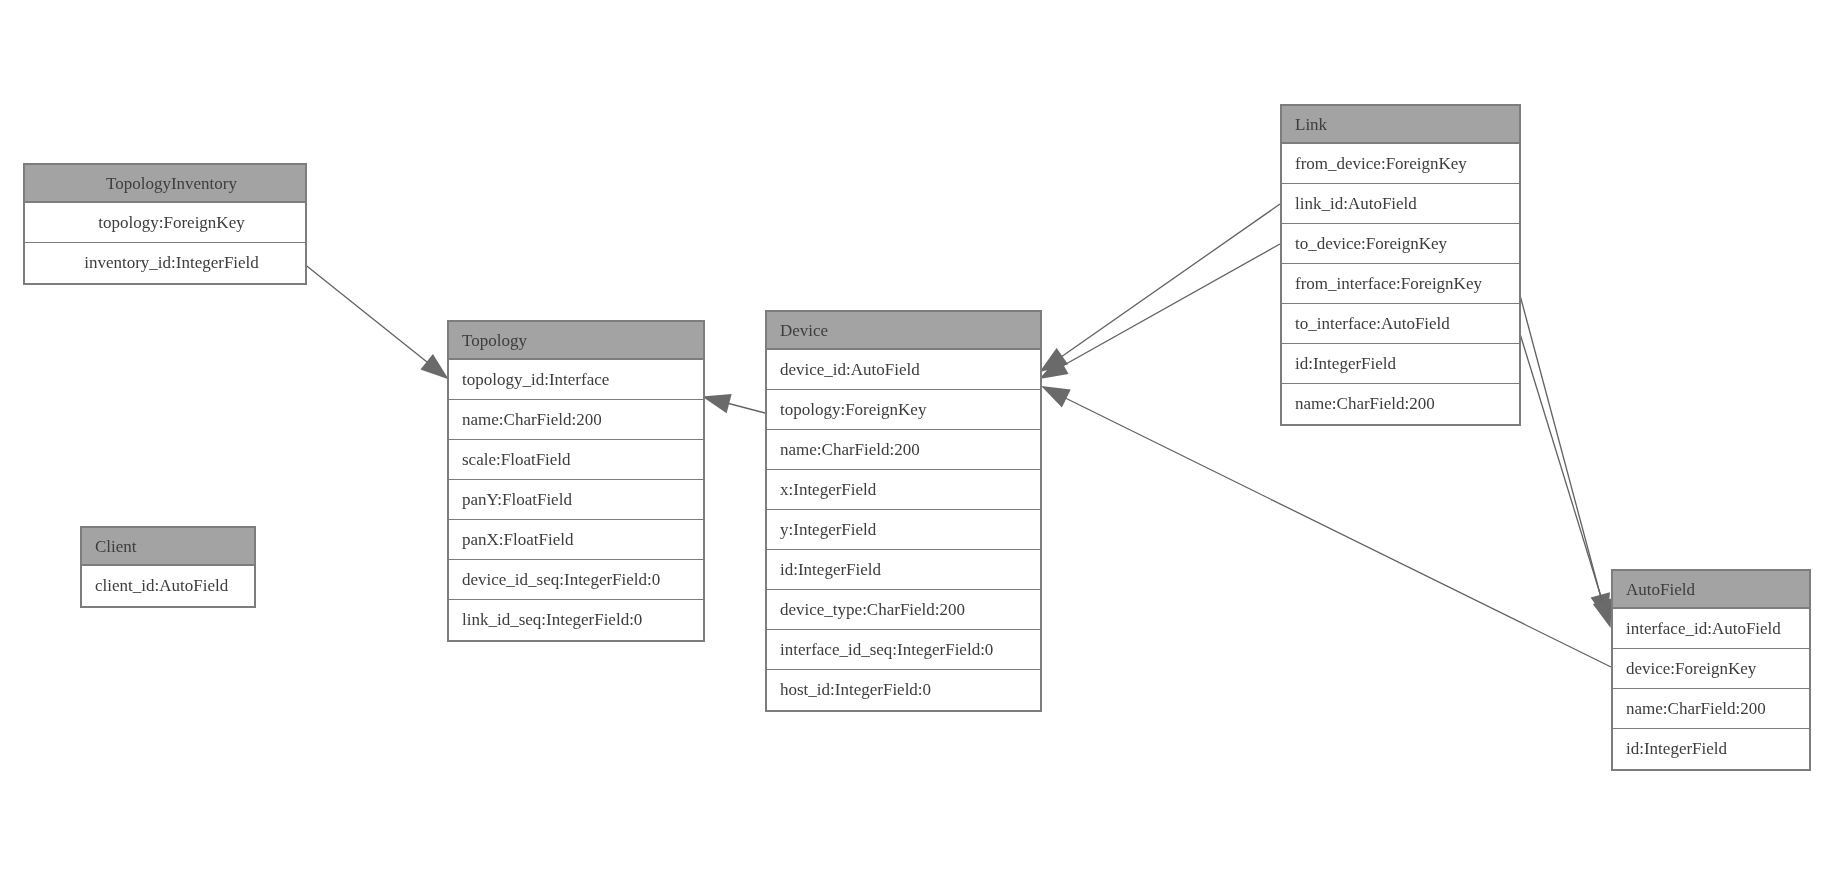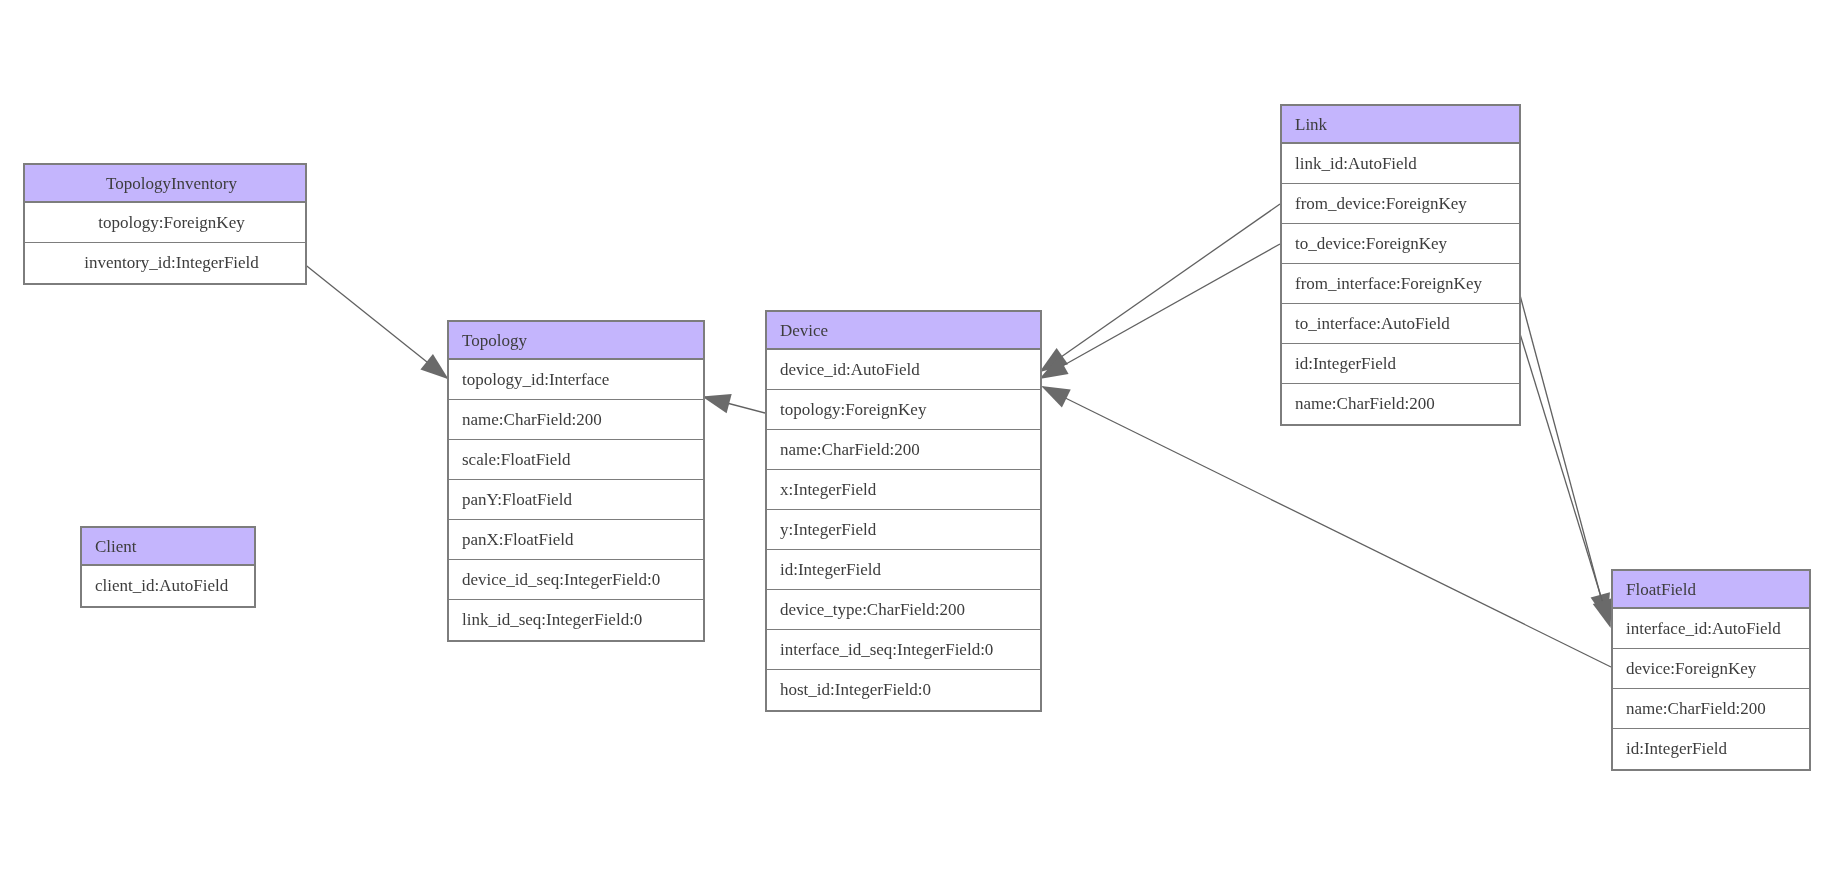--- a/index.html
+++ b/index.html
@@ -26,21 +26,21 @@
     position: absolute;
     background: #ffffff;
     border: 2px solid #7d7d7d;
     box-sizing: content-box;
     color: #3d3d3d;
     font-size: 17px;
   }
   .entity .hdr {
     height: 38px;
     line-height: 38px;
-    background: #c4b5fd;
+    background: #a3a3a3;
     border-bottom: 2px solid #7d7d7d;
     padding-left: 13px;
     box-sizing: border-box;
     white-space: nowrap;
   }
   .entity .row {
     height: 40px;
     line-height: 39px;
     padding-left: 13px;
     box-sizing: border-box;
@@ -111,30 +111,30 @@
     <div class="row">x:IntegerField</div>
     <div class="row">y:IntegerField</div>
     <div class="row">id:IntegerField</div>
     <div class="row">device_type:CharField:200</div>
     <div class="row">interface_id_seq:IntegerField:0</div>
     <div class="row">host_id:IntegerField:0</div>
   </div>
 
   <div class="entity" id="t-link">
     <div class="hdr">Link</div>
+    <div class="row">from_device:ForeignKey</div>
     <div class="row">link_id:AutoField</div>
-    <div class="row">from_device:ForeignKey</div>
     <div class="row">to_device:ForeignKey</div>
     <div class="row">from_interface:ForeignKey</div>
     <div class="row">to_interface:AutoField</div>
     <div class="row">id:IntegerField</div>
     <div class="row">name:CharField:200</div>
   </div>
 
   <div class="entity" id="t-interface">
-    <div class="hdr">FloatField</div>
+    <div class="hdr">AutoField</div>
     <div class="row">interface_id:AutoField</div>
     <div class="row">device:ForeignKey</div>
     <div class="row">name:CharField:200</div>
     <div class="row">id:IntegerField</div>
   </div>
 
 </div>
 
 </body></html>

